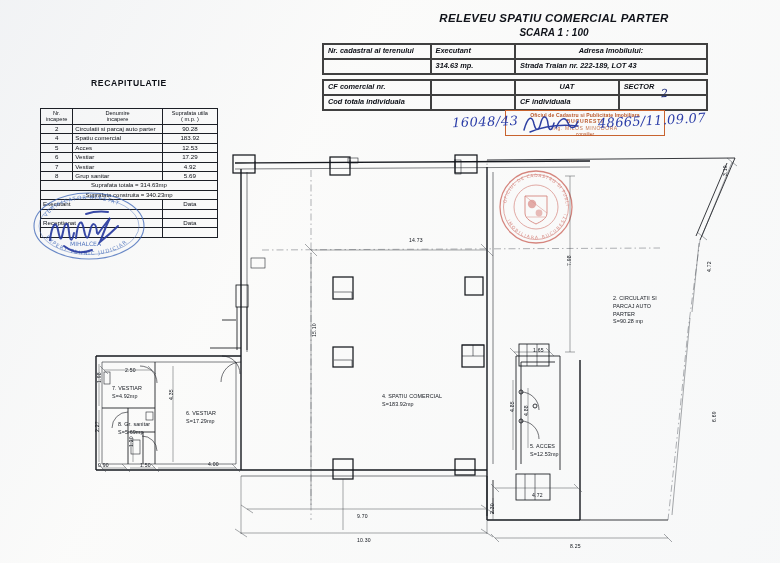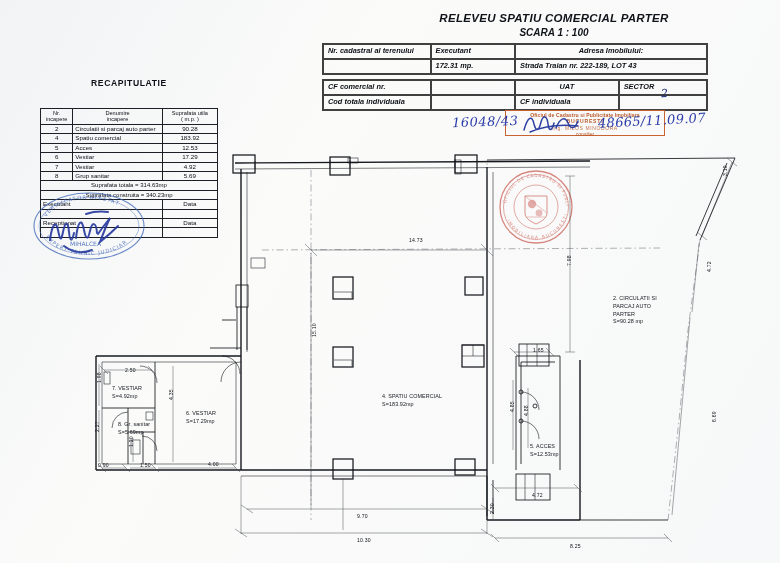--- a/index.html
+++ b/index.html
@@ -212,21 +212,21 @@
   <div id="header-table" class="abs">
     <table>
       <tbody>
         <tr>
           <td style="width:28%">Nr. cadastral al terenului</td>
           <td style="width:22%">Executant</td>
           <td class="c-center" style="width:50%" colspan="2">Adresa Imobilului:</td>
         </tr>
         <tr>
           <td></td>
-          <td>172.31 mp.</td>
+          <td>314.63 mp.</td>
           <td colspan="2">Strada Traian nr. 222-189, LOT 43</td>
         </tr>
       </tbody>
     </table>
     <table style="margin-top:4px;">
       <tbody>
         <tr>
           <td style="width:28%">CF comercial nr.</td>
           <td style="width:22%"></td>
           <td class="c-center" style="width:27%">UAT</td>

